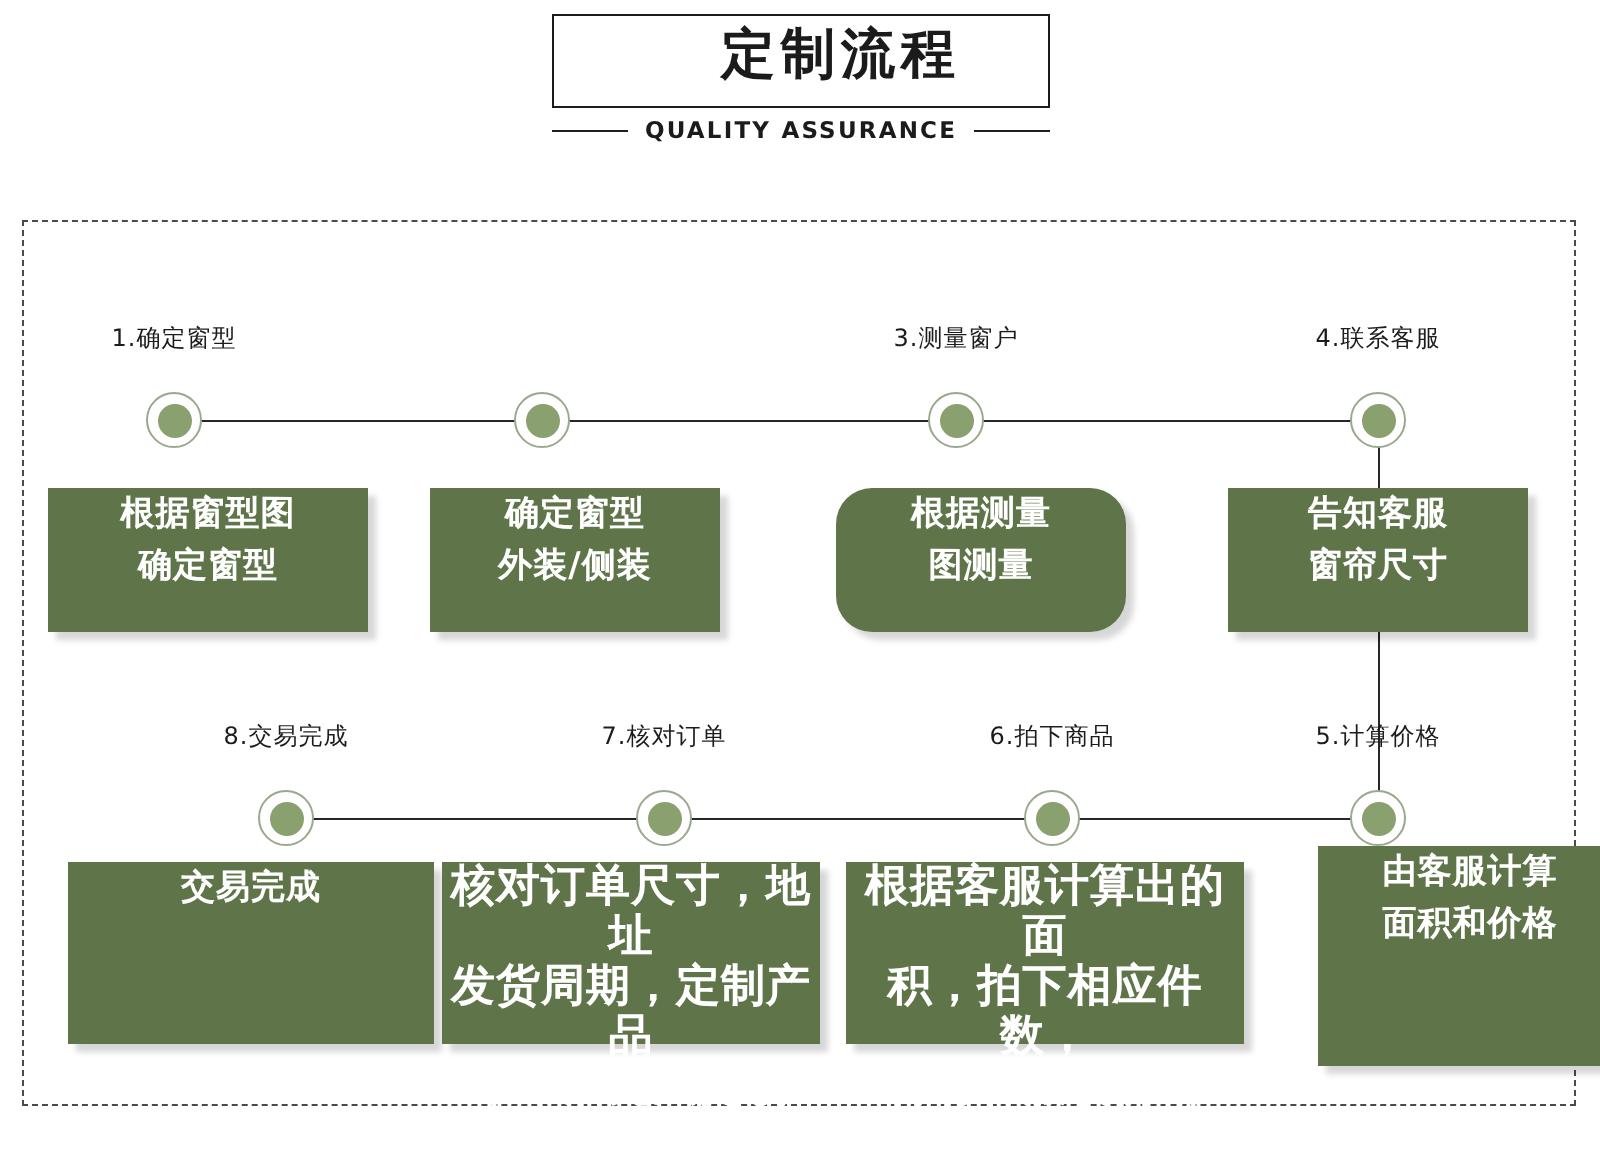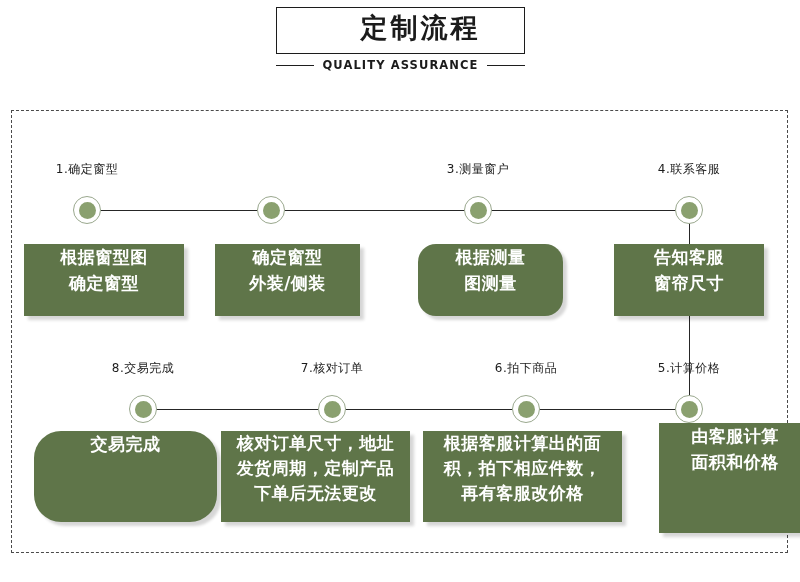--- a/index.html
+++ b/index.html
@@ -130,21 +130,21 @@
   .card-text {
     color: #ffffff;
     font-size: 17px;
     font-weight: 700;
     line-height: 26px;
     text-align: center;
     letter-spacing: 0.5px;
     white-space: pre-line;
   }
   .card-text.dense {
-    font-size: 17px;
+    font-size: 22px;
     line-height: 25px;
   }
 </style>
 </head>
 <body>
 
 <div id="header">
   <div id="title-box"></div>
   <div id="title-text">定制流程</div>
   <div id="subtitle-wrap">
@@ -182,21 +182,21 @@
 
   <div class="step-label" style="left:607px; top:50px; width:140px;">4.联系客服</div>
   <div class="node" style="left:663px; top:85px;"></div>
   <div class="card" style="left:602px; top:133px; width:150px; height:72px;">
     <span class="card-text">告知客服
 窗帘尺寸</span>
   </div>
 
   <div class="step-label" style="left:61px; top:249px; width:140px;">8.交易完成</div>
   <div class="node" style="left:117px; top:284px;"></div>
-  <div class="card" style="left:22px; top:320px; width:183px; height:91px;border-radius:27px;">
+  <div class="card" style="left:22px; top:320px; width:183px; height:91px;">
     <span class="card-text">交易完成</span>
   </div>
 
   <div class="step-label" style="left:250px; top:249px; width:140px;">7.核对订单</div>
   <div class="node" style="left:306px; top:284px;"></div>
   <div class="card" style="left:209px; top:320px; width:189px; height:91px;">
     <span class="card-text dense">核对订单尺寸，地址
 发货周期，定制产品
 下单后无法更改</span>
   </div>

